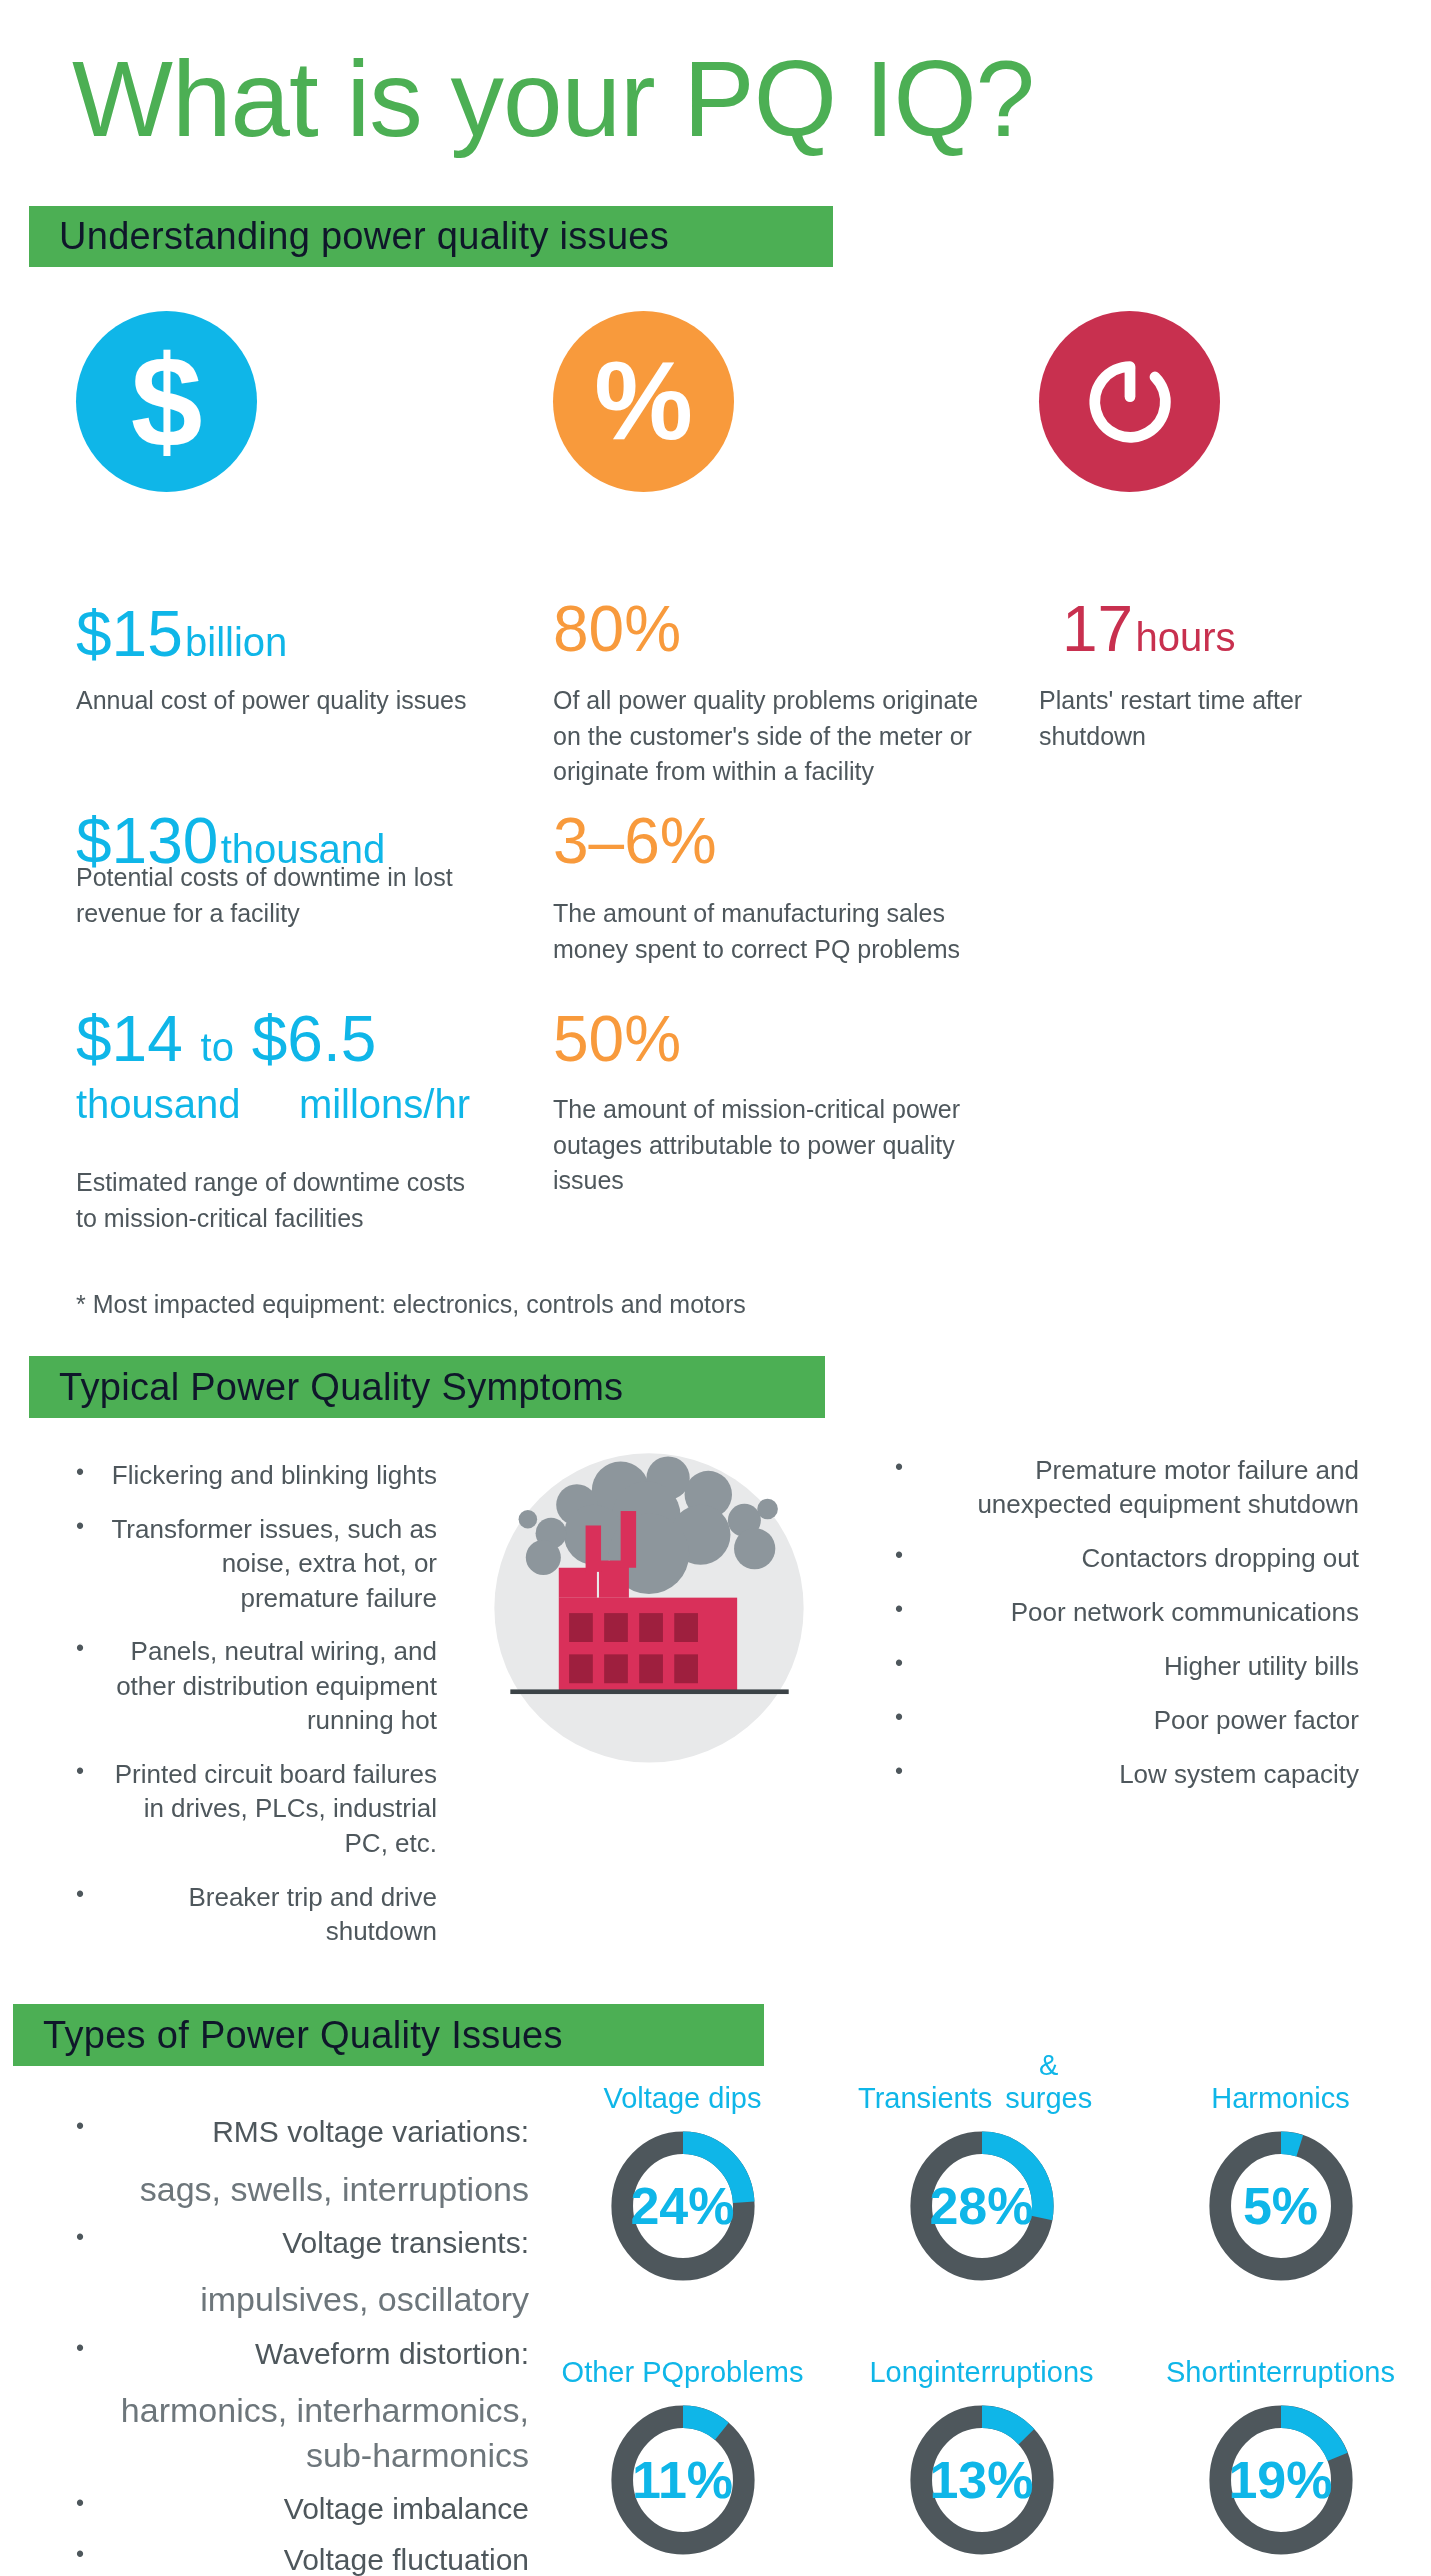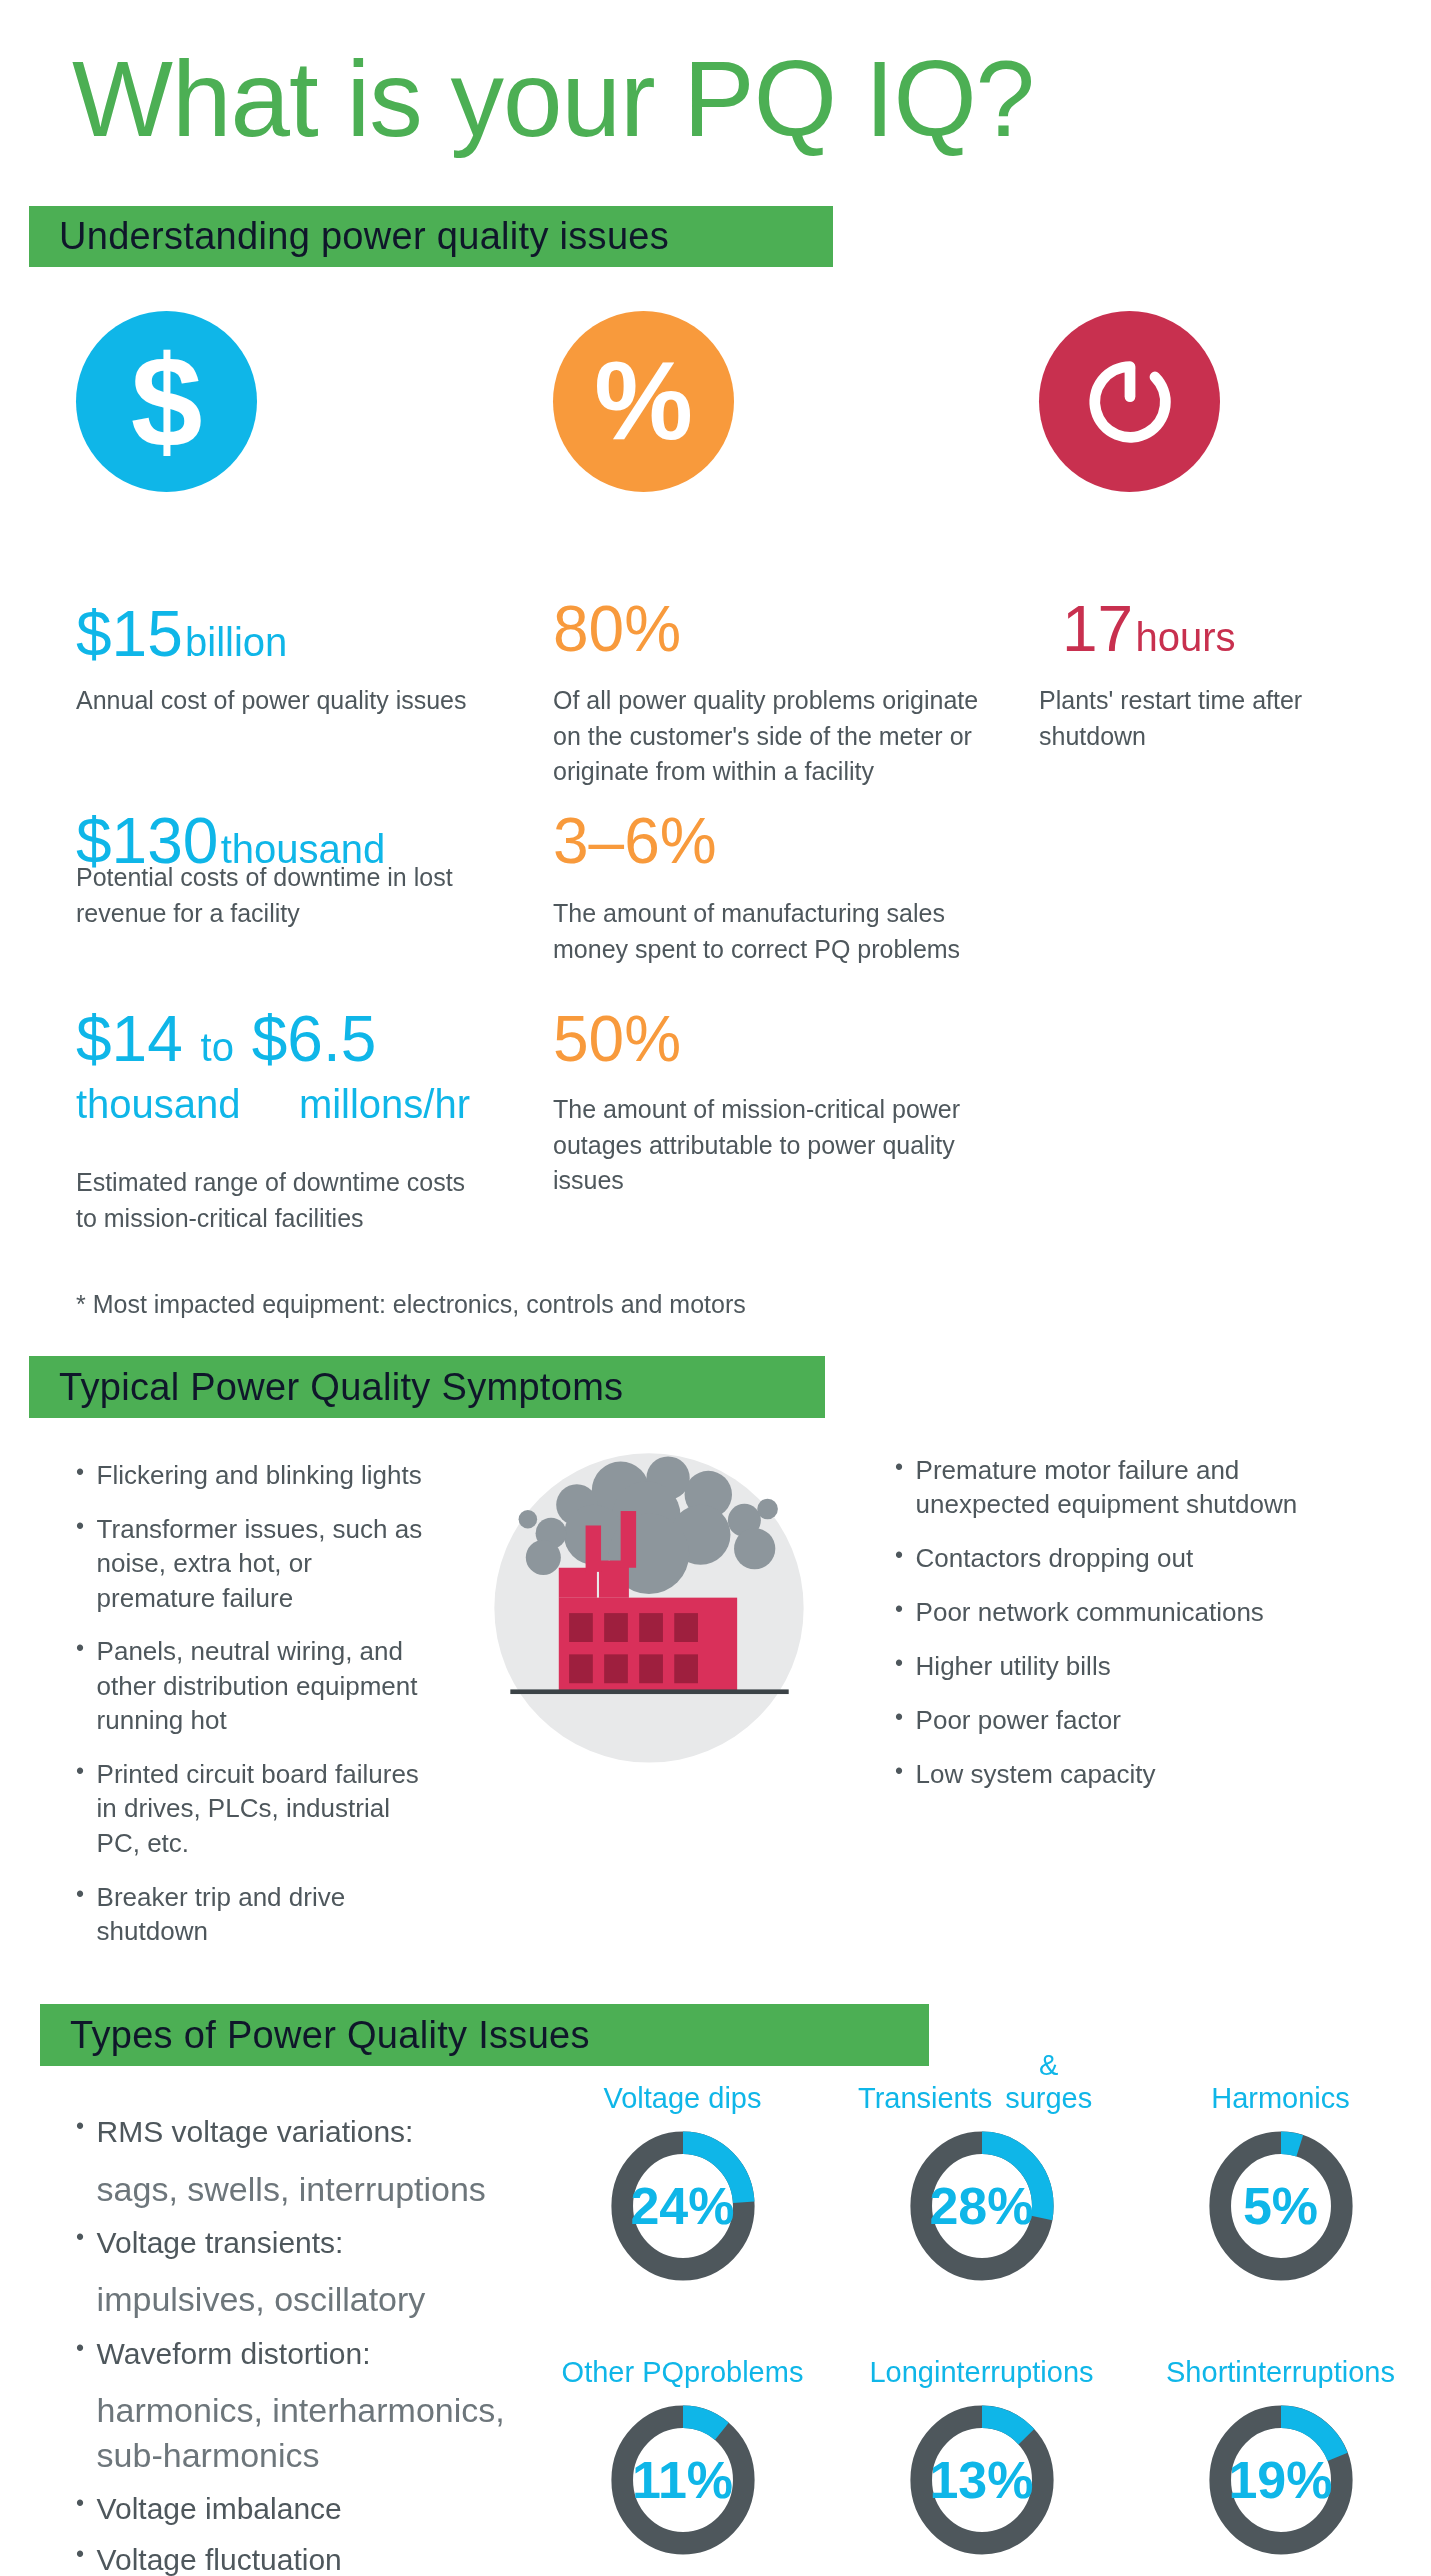--- a/index.html
+++ b/index.html
@@ -18,21 +18,21 @@
     font-size:107px; line-height:1.0; font-weight:400;
     color:#4caf54; letter-spacing:-1px;
   }
   .sec-band {
     position:absolute; background:#4caf54; color:#0f172a;
     display:flex; align-items:center; padding-left:30px;
     font-size:38px; font-weight:400; letter-spacing:0.3px;
   }
   #band-understanding { left:29px; top:206px; width:804px; height:61px; }
   #band-symptoms      { left:29px; top:1356px; width:796px; height:62px; }
-  #band-types         { left:40px; top:2004px; width:889px; height:62px; }
+  #band-types         { left:13px; top:2004px; width:751px; height:62px; }
 
   
   .stat-circle {
     position:absolute; border-radius:50%;
     display:flex; align-items:center; justify-content:center;
     color:#fff;
   }
   #circle-dollar { left:76px;  top:311px; width:181px; height:181px; background:#0fb6e8; }
   #circle-pct    { left:553px; top:311px; width:181px; height:181px; background:#f89a3c; }
   #circle-clock  { left:1039px; top:311px; width:181px; height:181px; background:#c8304f; }
@@ -49,21 +49,21 @@
 
   .caption {
     position:absolute; font-size:25px; line-height:1.42; color:#4e575c; font-weight:400;
   }
 
   
   .bullets { position:absolute; }
   .bullets li {
     list-style:none; position:relative;
     font-size:26px; line-height:1.32; color:#4e575c;
-    padding-left:20.6px; margin-bottom:19.6px;
+    padding-left:20.6px; margin-bottom:19.6px;text-align:right;
   }
   .bullets li:before {
     content:"•"; position:absolute; left:0; top:-1px; font-size:23px;
   }
   .bullets li .sub { display:block; font-size:24px; color:#6d767b; }
 
   .types-list li { font-size:30px; margin-bottom:11.3px; }
   .types-list li .sub { font-size:34px; margin-top:15px; }
 
   

